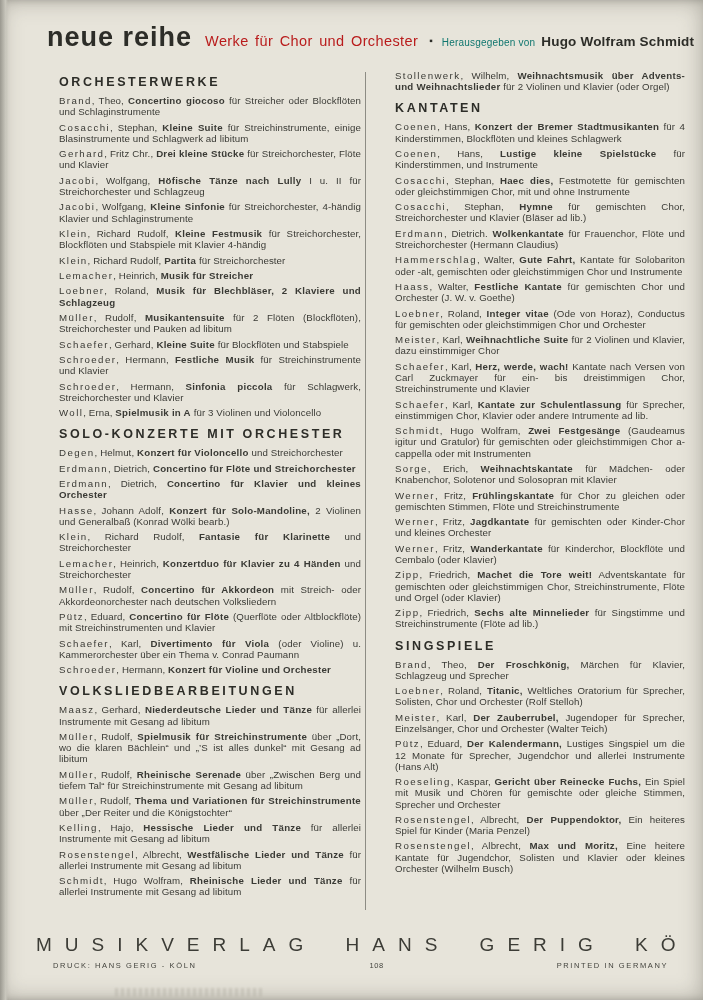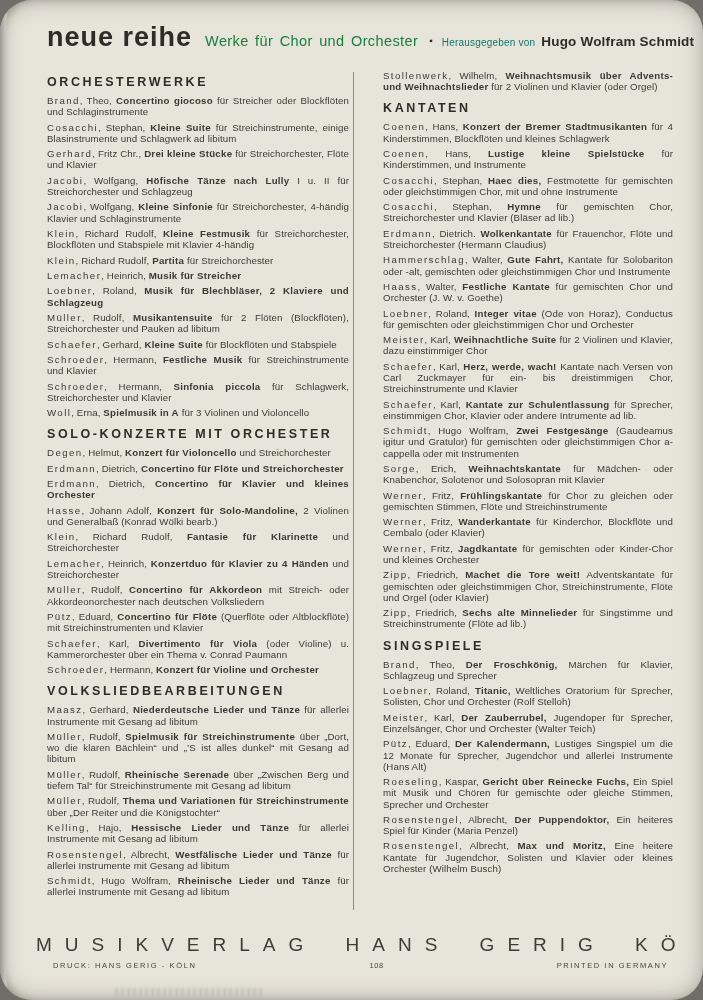--- a/index.html
+++ b/index.html
@@ -5,44 +5,43 @@
   html,body{margin:0;padding:0;background:#6f6e68;}
   .page{
     position:relative;
     width:703px;height:1000px;
     margin:0 auto;
     background:#e7e4da;
     overflow:hidden;
     font-family:"Liberation Sans", sans-serif;
     color:#3a3a35;
     box-shadow:inset 0 0 22px rgba(60,58,50,.35), inset 4px 0 6px rgba(60,58,50,.25);
-    border-radius:32px;
   }
   .page::before{
     content:"";position:absolute;left:0;top:0;bottom:0;width:8px;
     background:linear-gradient(to right,#9a988f,#c9c7bd 70%,rgba(201,199,189,0));
   }
   
   .header{
     position:absolute;left:47px;top:22px;width:630px;
     display:flex;align-items:baseline;white-space:nowrap;
   }
   .brand{
     font-size:27px;font-weight:bold;letter-spacing:1px;color:#2d2d28;
   }
   .series{
-    font-size:14.5px;color:#15803d;margin-left:13px;letter-spacing:.4px;word-spacing:2px;
+    font-size:14.5px;color:#b91c1c;margin-left:13px;letter-spacing:.4px;word-spacing:2px;
   }
   .hdr-bullet{
     font-size:10px;color:#2d2d28;margin:0 9px 0 11px;position:relative;top:-2px;
   }
   .editor-prefix{font-size:10px;color:#0f766e;letter-spacing:.2px;}
   .editor-name{font-size:13.5px;font-weight:bold;color:#2d2d28;margin-left:6px;letter-spacing:.2px;}
   
-  .cols{position:absolute;top:70px;left:0;right:0;height:862px;overflow:hidden;padding-left:16px;}
+  .cols{position:absolute;top:70px;left:12px;right:0;height:862px;overflow:hidden;padding-left:16px;}
   .col{position:absolute;top:0;}
   .col-left{left:47px;width:302px;}
   .col-right{left:383px;width:290px;}
   .divider{
     position:absolute;left:353px;top:2px;height:838px;width:1px;
     background:#8d8c84;
   }
   .sec-heading{
     font-size:12.5px;font-weight:bold;letter-spacing:2.6px;color:#2d2d28;
     margin:9px 0 6px;white-space:nowrap;
@@ -133,22 +132,22 @@
         <p class="entry"><span class="sp">Erdmann</span><span>, Dietrich.</span> <span class="title">Wolkenkantate</span> <span>für Frauenchor, Flöte und Streichorchester (Hermann Claudius)</span></p>
         <p class="entry"><span class="sp">Hammerschlag</span><span>, Walter,</span> <span class="title">Gute Fahrt,</span> <span>Kantate für Solobariton oder -alt, gemischten oder gleichstimmigen Chor und Instrumente</span></p>
         <p class="entry"><span class="sp">Haass</span><span>, Walter,</span> <span class="title">Festliche Kantate</span> <span>für gemischten Chor und Orchester (J. W. v. Goethe)</span></p>
         <p class="entry"><span class="sp">Loebner</span><span>, Roland,</span> <span class="title">Integer vitae</span> <span>(Ode von Horaz), Conductus für gemischten oder gleichstimmigen Chor und Orchester</span></p>
         <p class="entry"><span class="sp">Meister</span><span>, Karl,</span> <span class="title">Weihnachtliche Suite</span> <span>für 2 Violinen und Klavier, dazu einstimmiger Chor</span></p>
         <p class="entry"><span class="sp">Schaefer</span><span>, Karl,</span> <span class="title">Herz, werde, wach!</span> <span>Kantate nach Versen von Carl Zuckmayer für ein- bis dreistimmigen Chor, Streichinstrumente und Klavier</span></p>
         <p class="entry"><span class="sp">Schaefer</span><span>, Karl,</span> <span class="title">Kantate zur Schulentlassung</span> <span>für Sprecher, einstimmigen Chor, Klavier oder andere Intrumente ad lib.</span></p>
         <p class="entry"><span class="sp">Schmidt</span><span>, Hugo Wolfram,</span> <span class="title">Zwei Festgesänge</span> <span>(Gaudeamus igitur und Gratulor) für gemischten oder gleichstimmigen Chor a-cappella oder mit Instrumenten</span></p>
         <p class="entry"><span class="sp">Sorge</span><span>, Erich,</span> <span class="title">Weihnachtskantate</span> <span>für Mädchen- oder Knabenchor, Solotenor und Solosopran mit Klavier</span></p>
         <p class="entry"><span class="sp">Werner</span><span>, Fritz,</span> <span class="title">Frühlingskantate</span> <span>für Chor zu gleichen oder gemischten Stimmen, Flöte und Streichinstrumente</span></p>
+        <p class="entry"><span class="sp">Werner</span><span>, Fritz,</span> <span class="title">Jagdkantate</span> <span>für gemischten oder Kinder-Chor und kleines Orchester</span></p>
         <p class="entry"><span class="sp">Werner</span><span>, Fritz,</span> <span class="title">Wanderkantate</span> <span>für Kinderchor, Blockflöte und Cembalo (oder Klavier)</span></p>
-        <p class="entry"><span class="sp">Werner</span><span>, Fritz,</span> <span class="title">Jagdkantate</span> <span>für gemischten oder Kinder-Chor und kleines Orchester</span></p>
         <p class="entry"><span class="sp">Zipp</span><span>, Friedrich,</span> <span class="title">Machet die Tore weit!</span> <span>Adventskantate für gemischten oder gleichstimmigen Chor, Streichinstrumente, Flöte und Orgel (oder Klavier)</span></p>
         <p class="entry"><span class="sp">Zipp</span><span>, Friedrich,</span> <span class="title">Sechs alte Minnelieder</span> <span>für Singstimme und Streichinstrumente (Flöte ad lib.)</span></p>
         <div class="sec-heading">SINGSPIELE</div>
         <p class="entry"><span class="sp">Brand</span><span>, Theo,</span> <span class="title">Der Froschkönig,</span> <span>Märchen für Klavier, Schlagzeug und Sprecher</span></p>
         <p class="entry"><span class="sp">Loebner</span><span>, Roland,</span> <span class="title">Titanic,</span> <span>Weltliches Oratorium für Sprecher, Solisten, Chor und Orchester (Rolf Stelloh)</span></p>
         <p class="entry"><span class="sp">Meister</span><span>, Karl,</span> <span class="title">Der Zauberrubel,</span> <span>Jugendoper für Sprecher, Einzelsänger, Chor und Orchester (Walter Teich)</span></p>
         <p class="entry"><span class="sp">Pütz</span><span>, Eduard,</span> <span class="title">Der Kalendermann,</span> <span>Lustiges Singspiel um die 12 Monate für Sprecher, Jugendchor und allerlei Instrumente (Hans Alt)</span></p>
         <p class="entry"><span class="sp">Roeseling</span><span>, Kaspar,</span> <span class="title">Gericht über Reinecke Fuchs,</span> <span>Ein Spiel mit Musik und Chören für gemischte oder gleiche Stimmen, Sprecher und Orchester</span></p>
         <p class="entry"><span class="sp">Rosenstengel</span><span>, Albrecht,</span> <span class="title">Der Puppendoktor,</span> <span>Ein heiteres Spiel für Kinder (Maria Penzel)</span></p>
         <p class="entry"><span class="sp">Rosenstengel</span><span>, Albrecht,</span> <span class="title">Max und Moritz,</span> <span>Eine heitere Kantate für Jugendchor, Solisten und Klavier oder kleines Orchester (Wilhelm Busch)</span></p>

